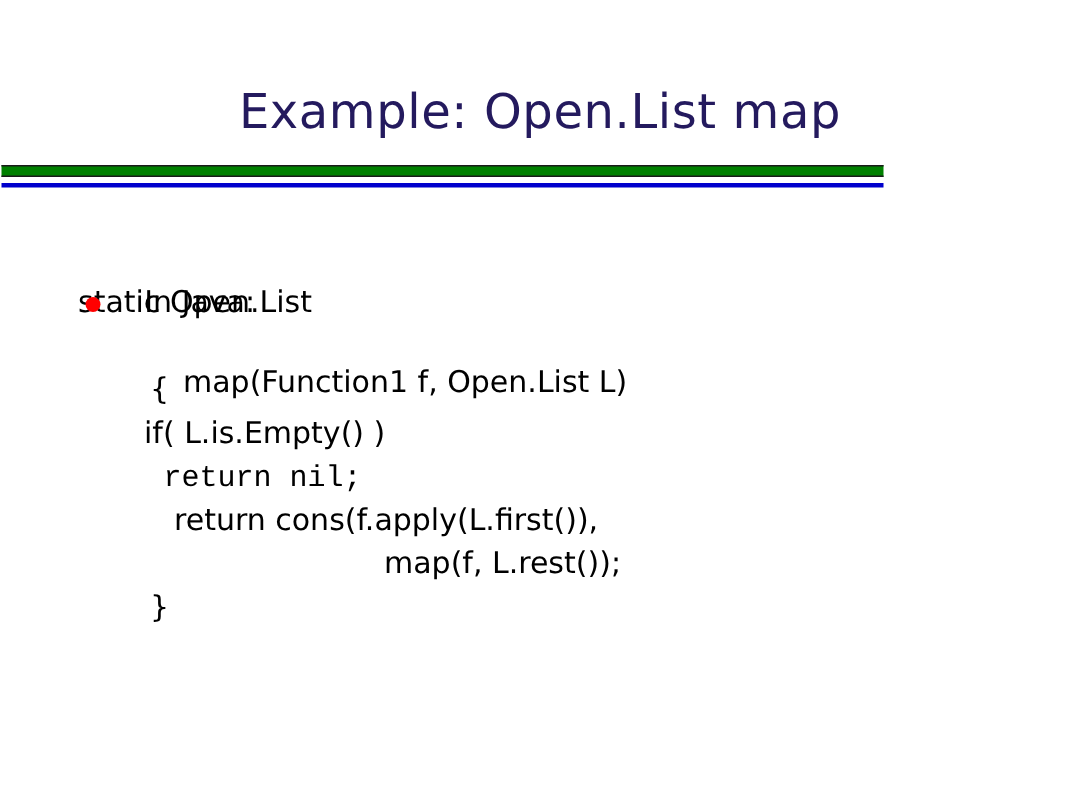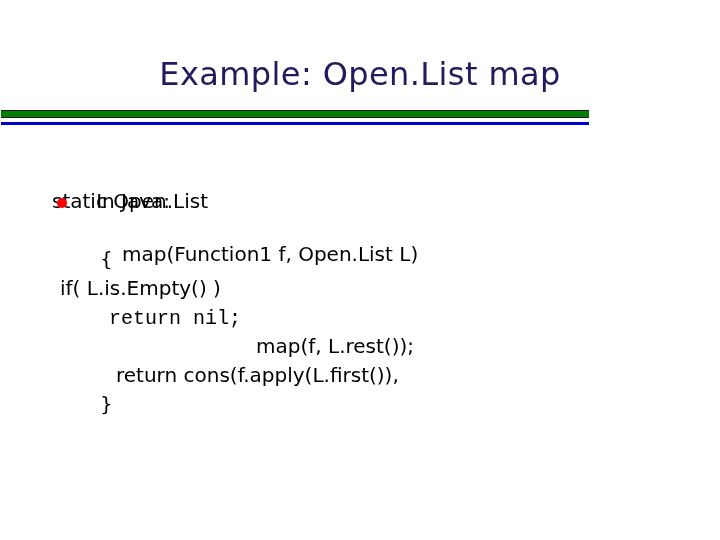--- a/index.html
+++ b/index.html
@@ -108,21 +108,21 @@
   </div>
 
   <div id="body-block">
     <div class="body-line">
       <span class="line-text" style="margin-left:58px">In Java:</span>
     </div>
     <div id="body-lines">
         <div class="body-line bullet-row"><span class="bullet-dot" style="background: rgb(255, 0, 0);"></span><span class="line-text" style="margin-left: 52px;">static Open.List</span></div>
         <div class="body-line"><span class="line-text" style="margin-left: 122px; margin-top: 24px;">map(Function1 f, Open.List L)</span></div>
         <div class="body-line"><span class="line-text" style="margin-left: 100px;">{</span></div>
-        <div class="body-line"><span class="line-text" style="margin-left: 60px; text-align: center;">if( L.is.Empty() )</span></div>
+        <div class="body-line"><span class="line-text" style="margin-left: 96px; text-align: center;">if( L.is.Empty() )</span></div>
         <div class="body-line"><span class="line-text" style="margin-left: 109px; font-family: Liberation Mono, monospace;">return nil;</span></div>
+        <div class="body-line"><span class="line-text" style="margin-left: 116px;">return cons(f.apply(L.first()),</span></div>
         <div class="body-line"><span class="line-text" style="margin-left: 256px;">map(f, L.rest());</span></div>
-        <div class="body-line"><span class="line-text" style="margin-left: 116px;">return cons(f.apply(L.first()),</span></div>
         <div class="body-line"><span class="line-text" style="margin-left: 100px;">}</span></div>
       </div>
   </div>
 
 </div>
 
 </body></html>

